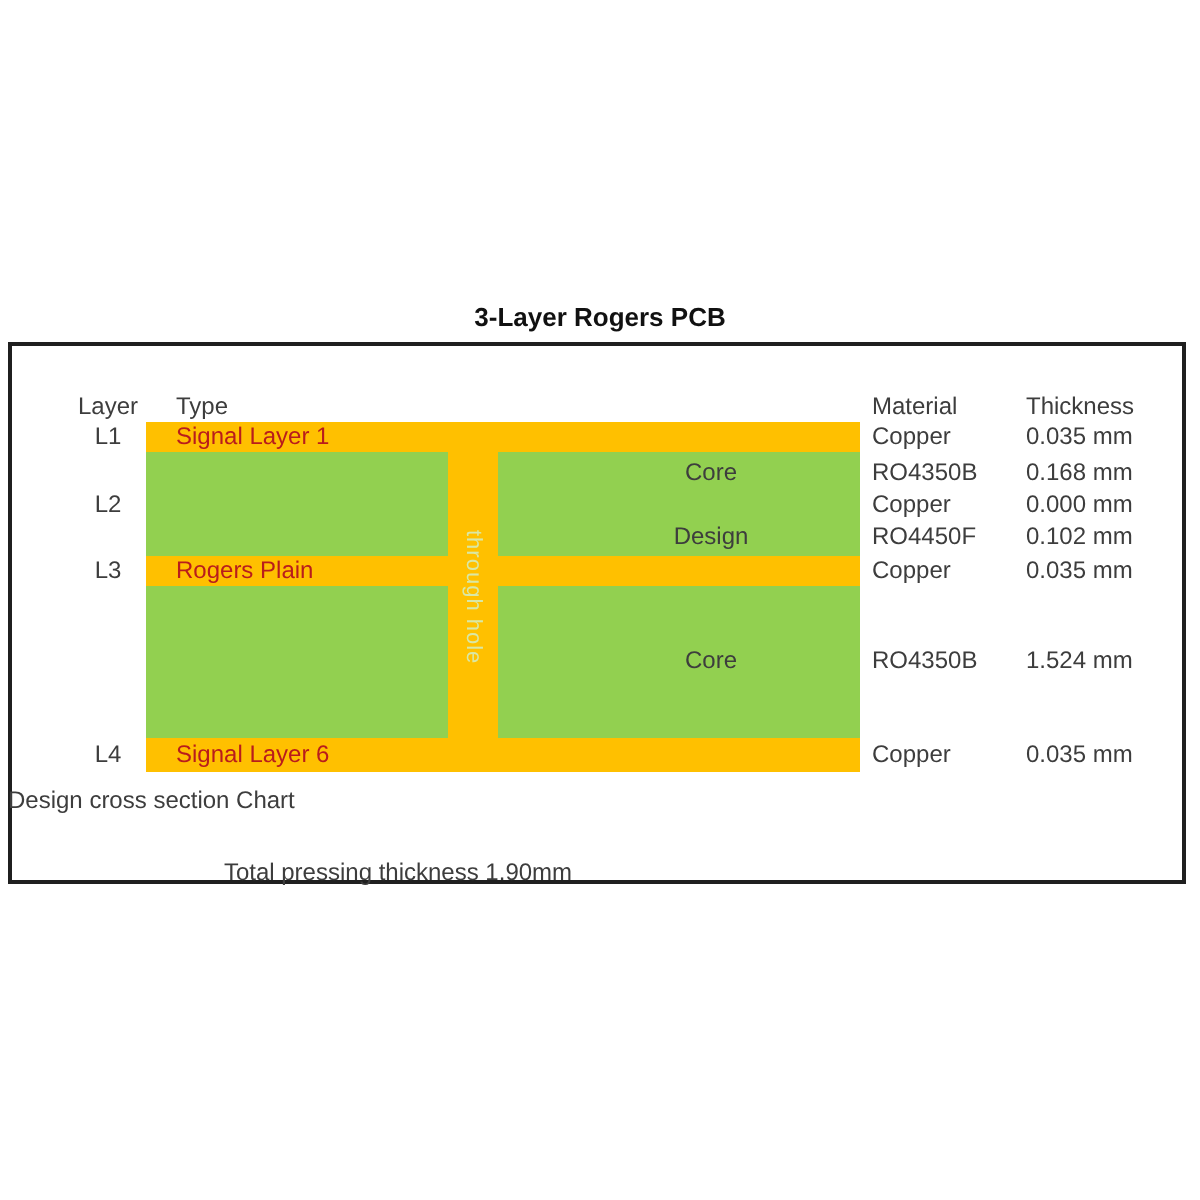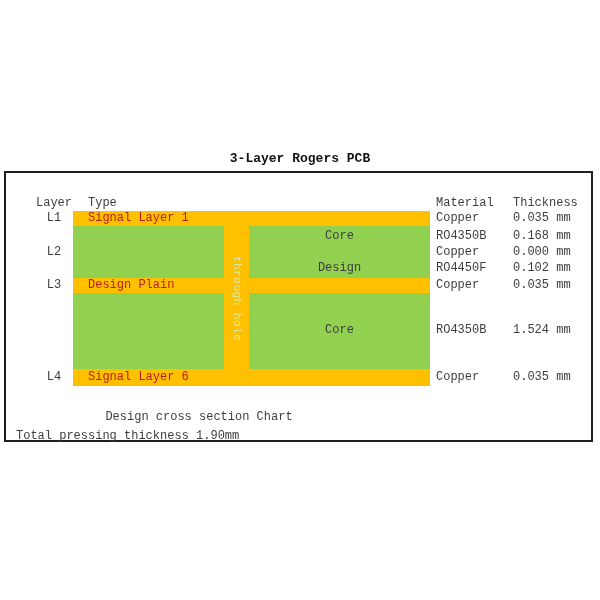--- a/index.html
+++ b/index.html
@@ -1,18 +1,18 @@
 <!DOCTYPE html>
 <html><head>
 <meta charset="utf-8">
 <style>
   html,body{margin:0;padding:0;background:#ffffff;}
   #stage{
     position:relative;width:600px;height:600px;background:#ffffff;overflow:hidden;
-    font-family:Liberation Mono, monospace;color:#3d3d3d;
+    font-family:Liberation Sans, sans-serif;color:#3d3d3d;
   }
   .abs{position:absolute;}
   #chart-title{
     left:0;top:151px;width:600px;text-align:center;
     font-size:13px;font-weight:bold;color:#111;line-height:16px;
   }
   #outer-box{
     left:4px;top:171px;width:585px;height:267px;
     border:2px solid #1f1f1f;background:#ffffff;
   }
@@ -28,28 +28,28 @@
     display:flex;align-items:center;justify-content:center;}
   #via-strip .vtext{
     writing-mode:vertical-rl;
     font-size:11px;letter-spacing:0.5px;color:var(--viaText,#d9e8a6);
     white-space:nowrap;
   }
   
   .txt{font-size:12px;line-height:16px;white-space:nowrap;}
   .col-layer{left:26px;width:56px;text-align:center;}
   .col-type{left:88px;}
-  .col-coretxt{left:249px;width:181px;text-align:center;}
+  .col-coretxt{left:249px;width:181px;text-align:center;padding-left:16px;}
   .col-material{left:436px;}
   .col-thick{left:513px;}
   .bar-label{color:#b91c1c;}
   .r-head{top:195px;} .r-l1{top:210px;} .r-core1{top:228px;} .r-l2{top:244px;}
   .r-pregreg{top:260px;} .r-l3{top:277px;} .r-core2{top:322px;} .r-l4{top:369px;}
-  #footer-line1{left:4px;top:409px;width:390px;text-align:center;}
-  #footer-line2{left:4px;top:428px;width:390px;text-align:left;margin-left:12px;}
+  #footer-line1{left:4px;top:392px;width:390px;}
+  #footer-line2{left:4px;top:428px;width:390px;text-align:center;}
 </style>
 </head>
 <body>
 
 <div id="stage" style="--copper: #FFC000; --core: #92D050; --viaText: #d9e8a6;">
 
   <div id="chart-title" class="abs">3-Layer Rogers PCB</div>
 
   <div id="outer-box" class="abs" style="border-color: rgb(31, 31, 31);"></div>
 
@@ -78,21 +78,21 @@
 
   <div class="abs txt r-l2 col-layer">L2</div>
   <div class="abs txt r-l2 col-material">Copper</div>
   <div class="abs txt r-l2 col-thick">0.000 mm</div>
 
   <div class="abs txt r-pregreg col-coretxt">Design</div>
   <div class="abs txt r-pregreg col-material">RO4450F</div>
   <div class="abs txt r-pregreg col-thick">0.102 mm</div>
 
   <div class="abs txt r-l3 col-layer">L3</div>
-  <div class="abs txt r-l3 col-type bar-label">Design Plain</div>
+  <div class="abs txt r-l3 col-type bar-label">Rogers Plain</div>
   <div class="abs txt r-l3 col-material">Copper</div>
   <div class="abs txt r-l3 col-thick">0.035 mm</div>
 
   <div class="abs txt r-core2 col-coretxt">Core</div>
   <div class="abs txt r-core2 col-material">RO4350B</div>
   <div class="abs txt r-core2 col-thick">1.524 mm</div>
 
   <div class="abs txt r-l4 col-layer">L4</div>
   <div class="abs txt r-l4 col-type bar-label">Signal Layer 6</div>
   <div class="abs txt r-l4 col-material">Copper</div>

